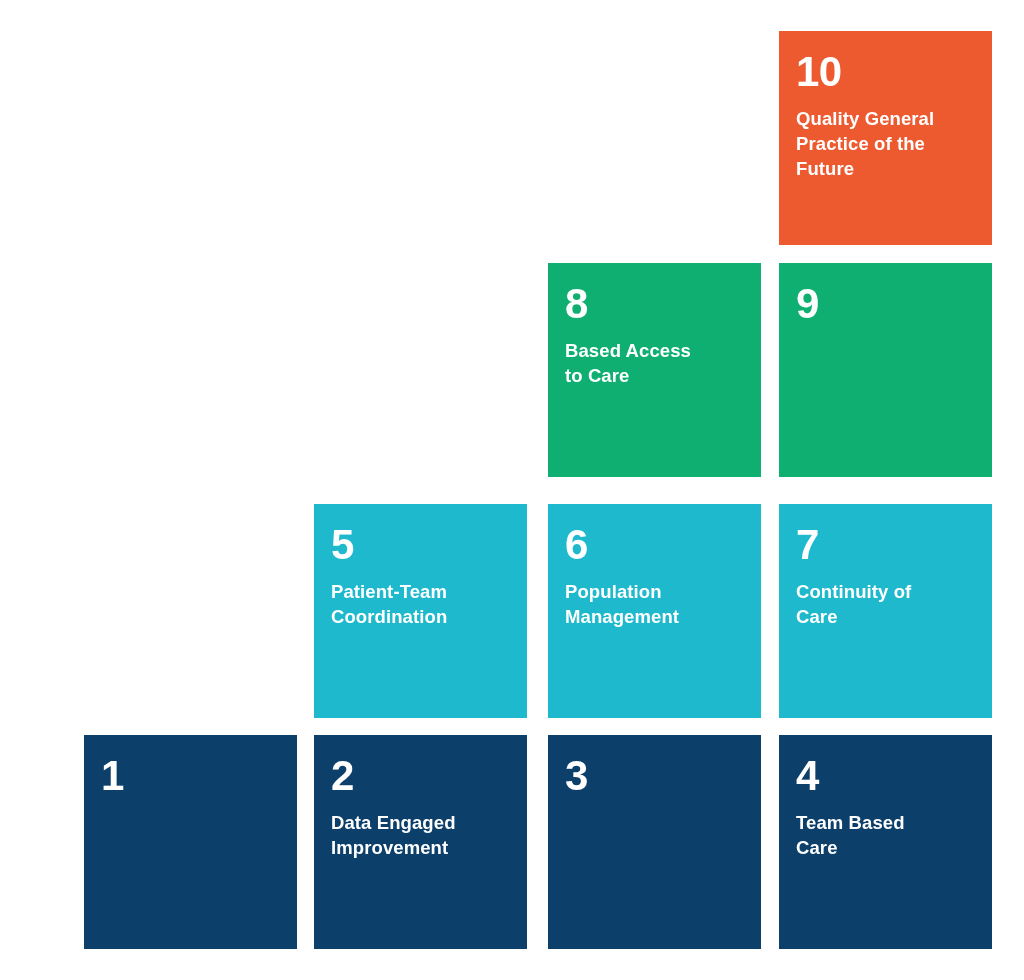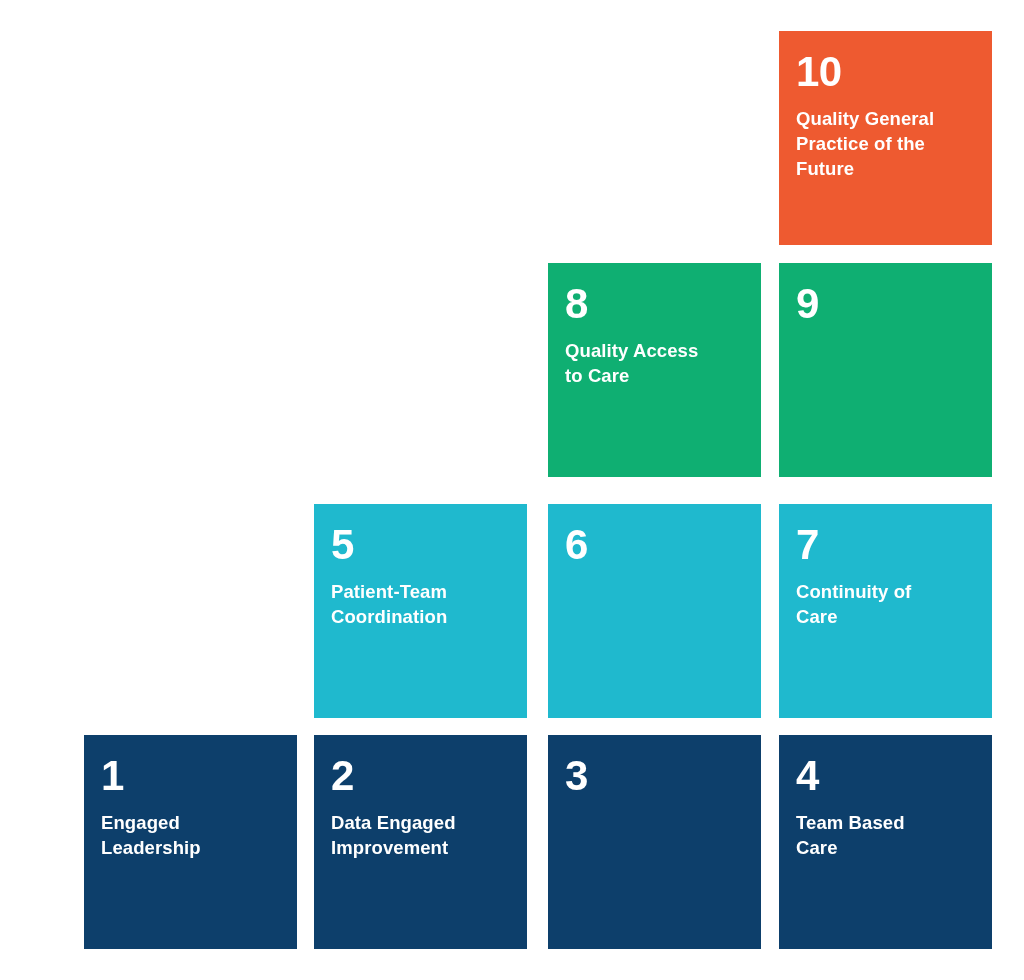--- a/index.html
+++ b/index.html
@@ -75,48 +75,48 @@
 
   <div class="block col-4 row-1" style="background-color: rgb(238, 90, 48);">
     <span class="block-number">10</span>
     <span class="block-label">Quality General
 Practice of the
 Future</span>
   </div>
 
   <div class="block col-3 row-2" style="background-color: rgb(15, 175, 114);">
     <span class="block-number">8</span>
-    <span class="block-label">Quality Access
+    <span class="block-label">Based Access
 to Care</span>
   </div>
 
   <div class="block col-4 row-2" style="background-color: rgb(15, 175, 114);">
     <span class="block-number">9</span>
   </div>
 
   <div class="block col-2 row-3" style="background-color: rgb(31, 185, 206);">
     <span class="block-number">5</span>
     <span class="block-label">Patient-Team
 Coordination</span>
   </div>
 
   <div class="block col-3 row-3" style="background-color: rgb(31, 185, 206);">
     <span class="block-number">6</span>
+    <span class="block-label">Population
+Management</span>
   </div>
 
   <div class="block col-4 row-3" style="background-color: rgb(31, 185, 206);">
     <span class="block-number">7</span>
     <span class="block-label">Continuity of
 Care</span>
   </div>
 
   <div class="block col-1 row-4" style="background-color: rgb(13, 63, 107);">
     <span class="block-number">1</span>
-    <span class="block-label">Engaged
-Leadership</span>
   </div>
 
   <div class="block col-2 row-4" style="background-color: rgb(13, 63, 107);">
     <span class="block-number">2</span>
     <span class="block-label">Data Engaged
 Improvement</span>
   </div>
 
   <div class="block col-3 row-4" style="background-color: rgb(13, 63, 107);">
     <span class="block-number">3</span>

